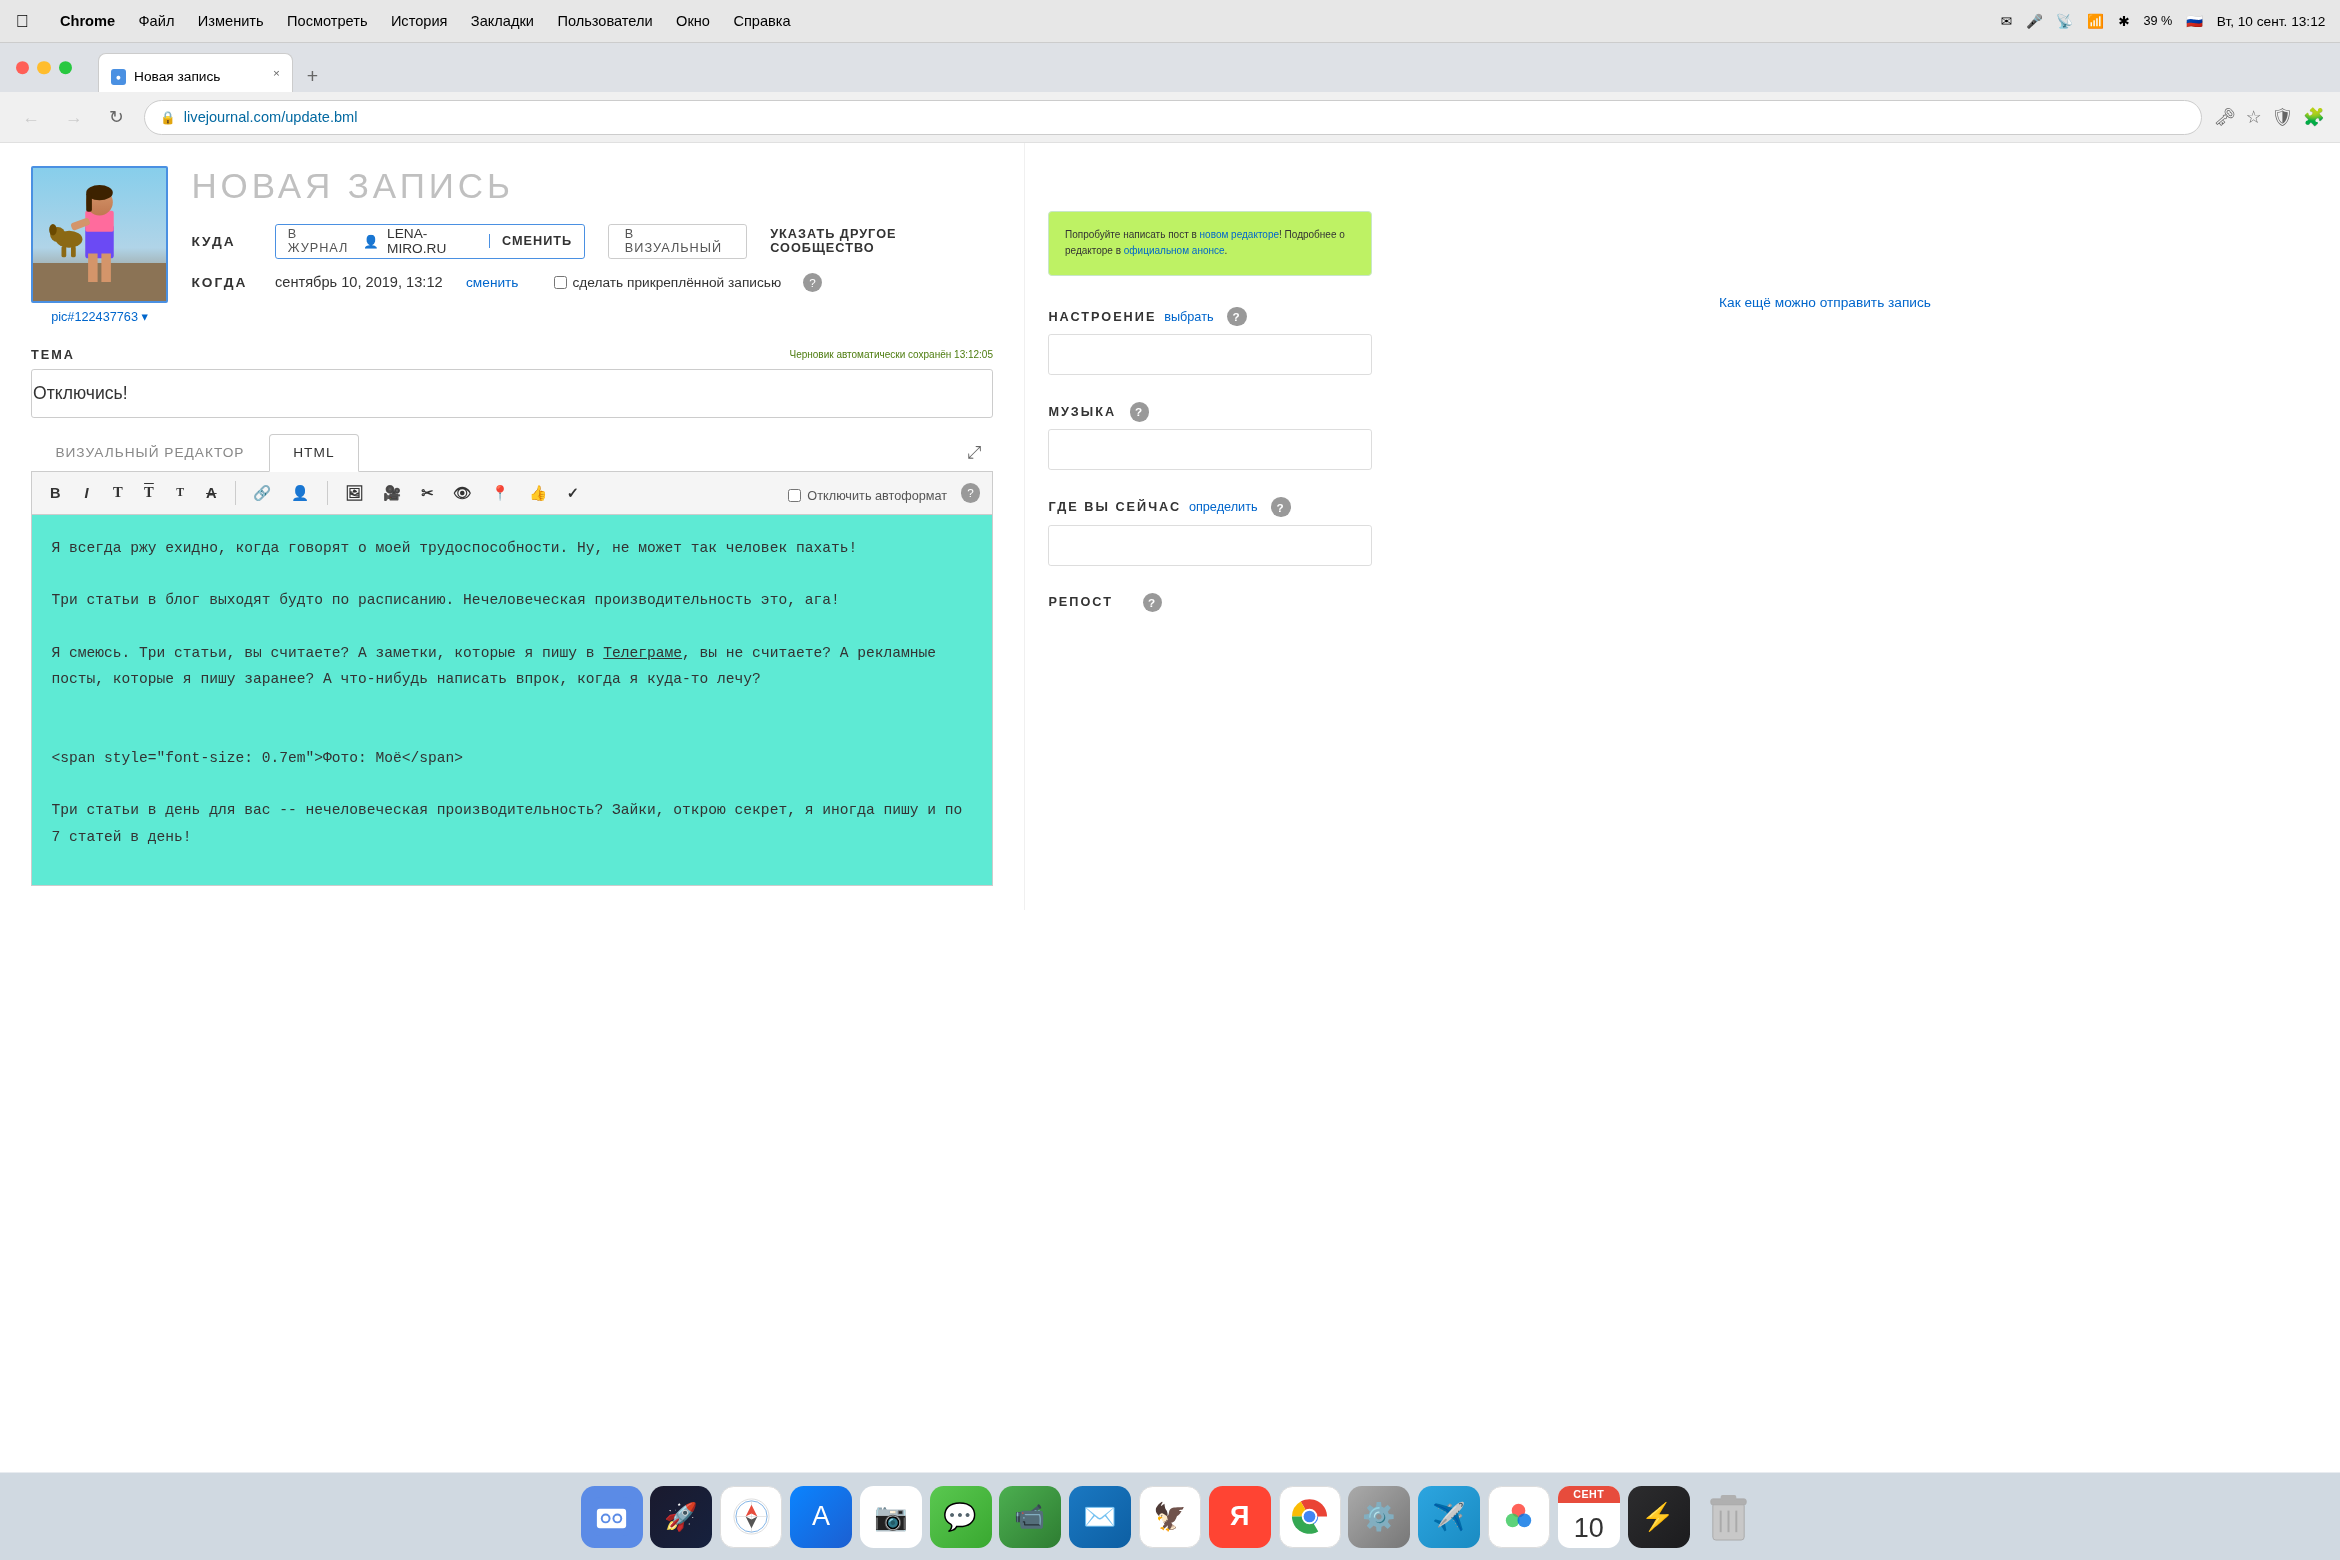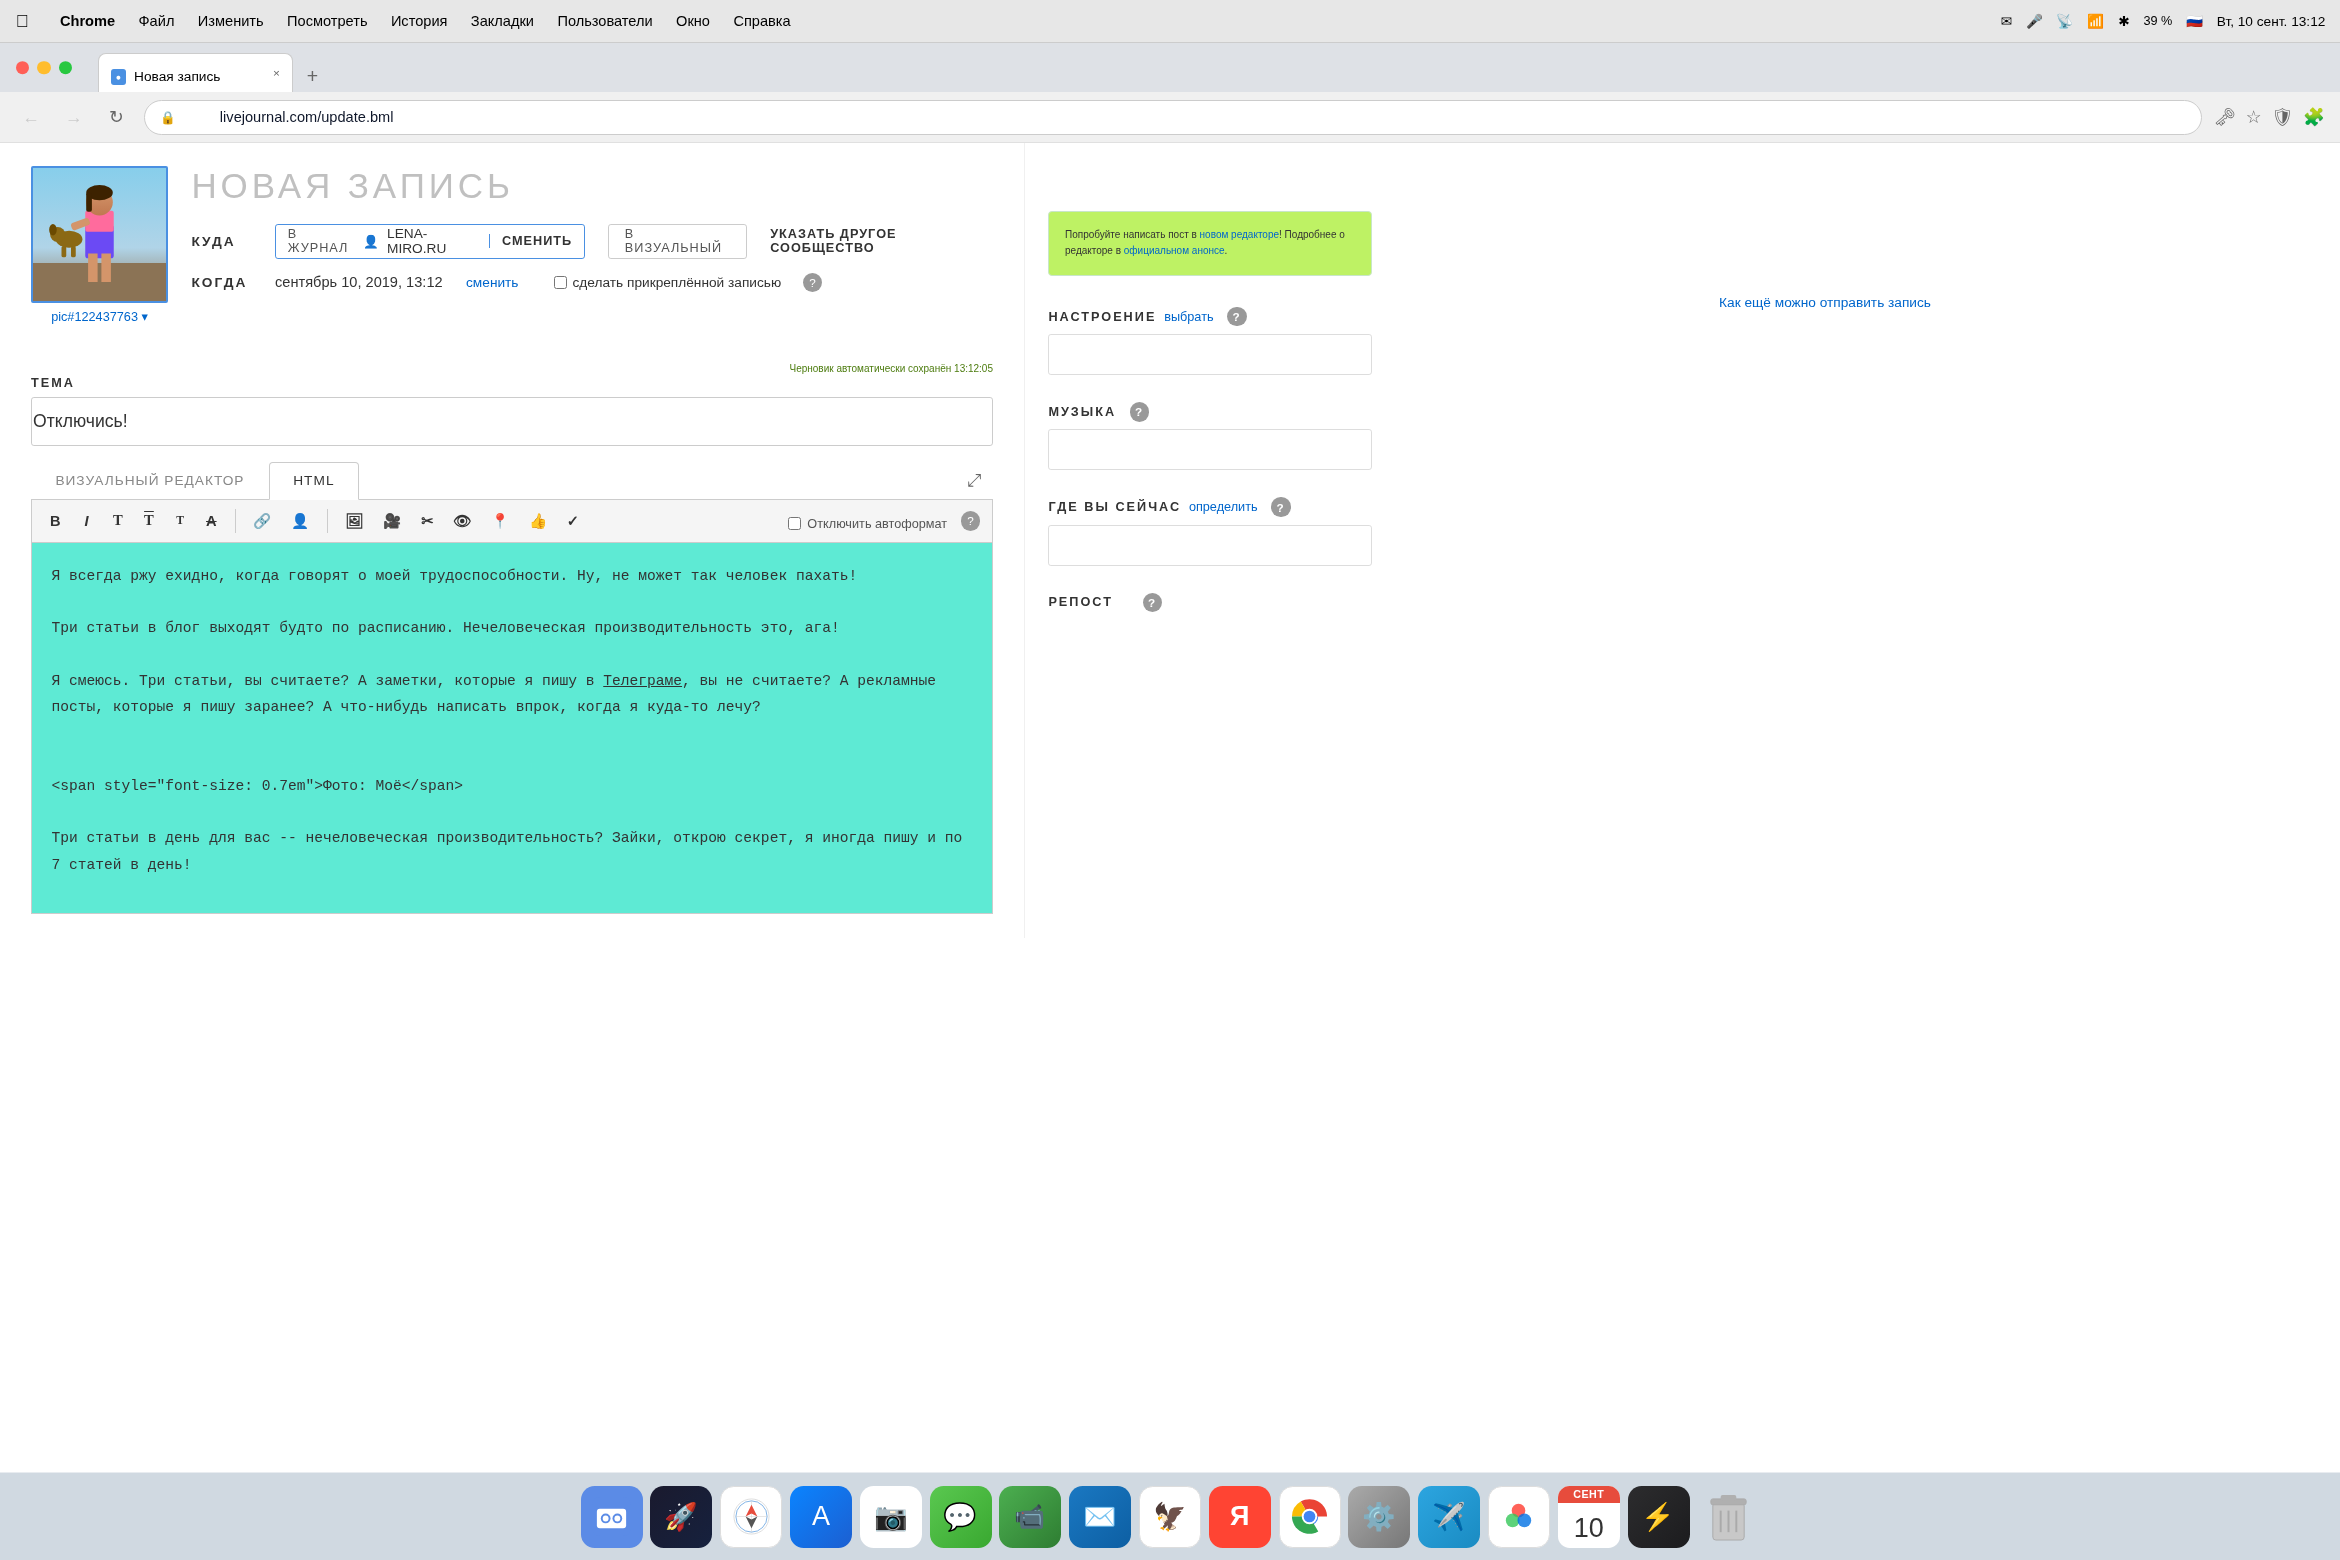--- a/index.html
+++ b/index.html
@@ -95,21 +95,21 @@
       border: 1px solid #ccc;
       border-radius: 21.5px;
       height: 35px;
       display: flex;
       align-items: center;
       padding: 0 15.6px;
       gap: 7.8px;
       font-size: 14.6px;
     }
     .url-lock { color: #666; font-size: 12.7px; }
-    .url-text { flex: 1; color: #0f172a; margin-left: 36px; }
+    .url-text { flex: 1; color: #0369a1; }
     .address-bar-right {
       display: flex; gap: 9.8px; align-items: center;
     }
     .addr-icon { font-size: 17.6px; color: #666; cursor: pointer; }
 
     
     .page-area {
       flex: 1;
       padding: 23.4px 31px;
       max-width: 1024px;
@@ -250,21 +250,21 @@
     .tema-section {
       margin-bottom: 15.6px;
     }
     .tema-header {
       display: flex;
       justify-content: space-between;
       align-items: center;
       margin-bottom: 7.8px;
     }
     .tema-label {
-      font-size: 12.7px; font-weight: 600; letter-spacing: 2px; color: #333; margin-top: 28px;
+      font-size: 12.7px; font-weight: 600; letter-spacing: 2px; color: #333;
     }
     .autosave-text {
       font-size: 10px; color: #4d7c0f;
     }
     .tema-input {
       width: 100%;
       height: 49px;
       border: 1px solid #ccc;
       border-radius: 2.9px;
       padding: 0 1px;

